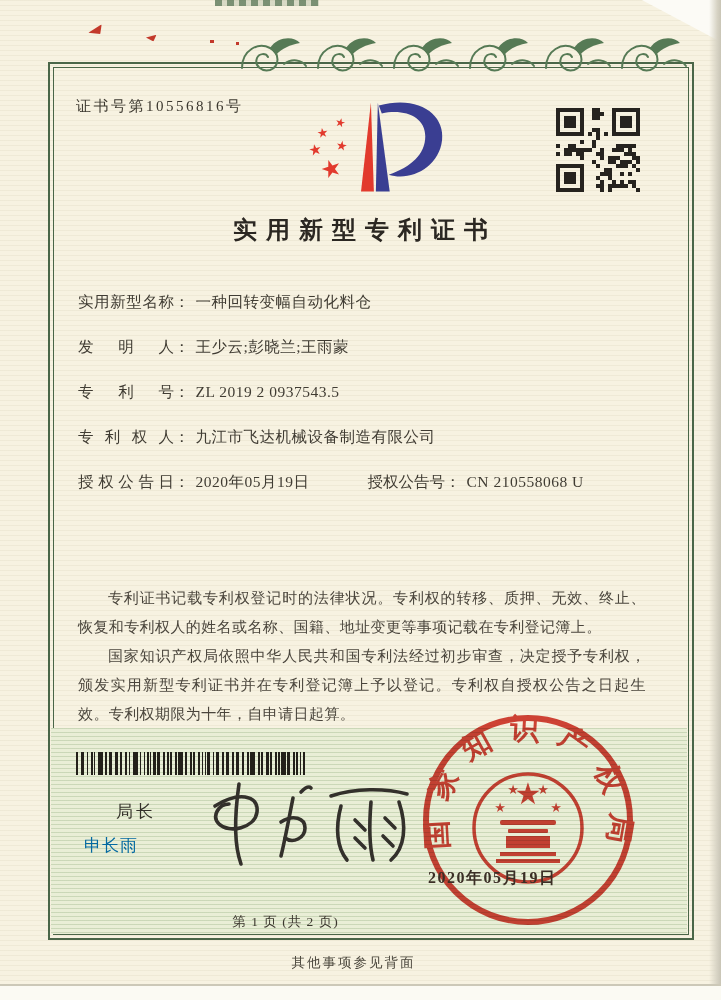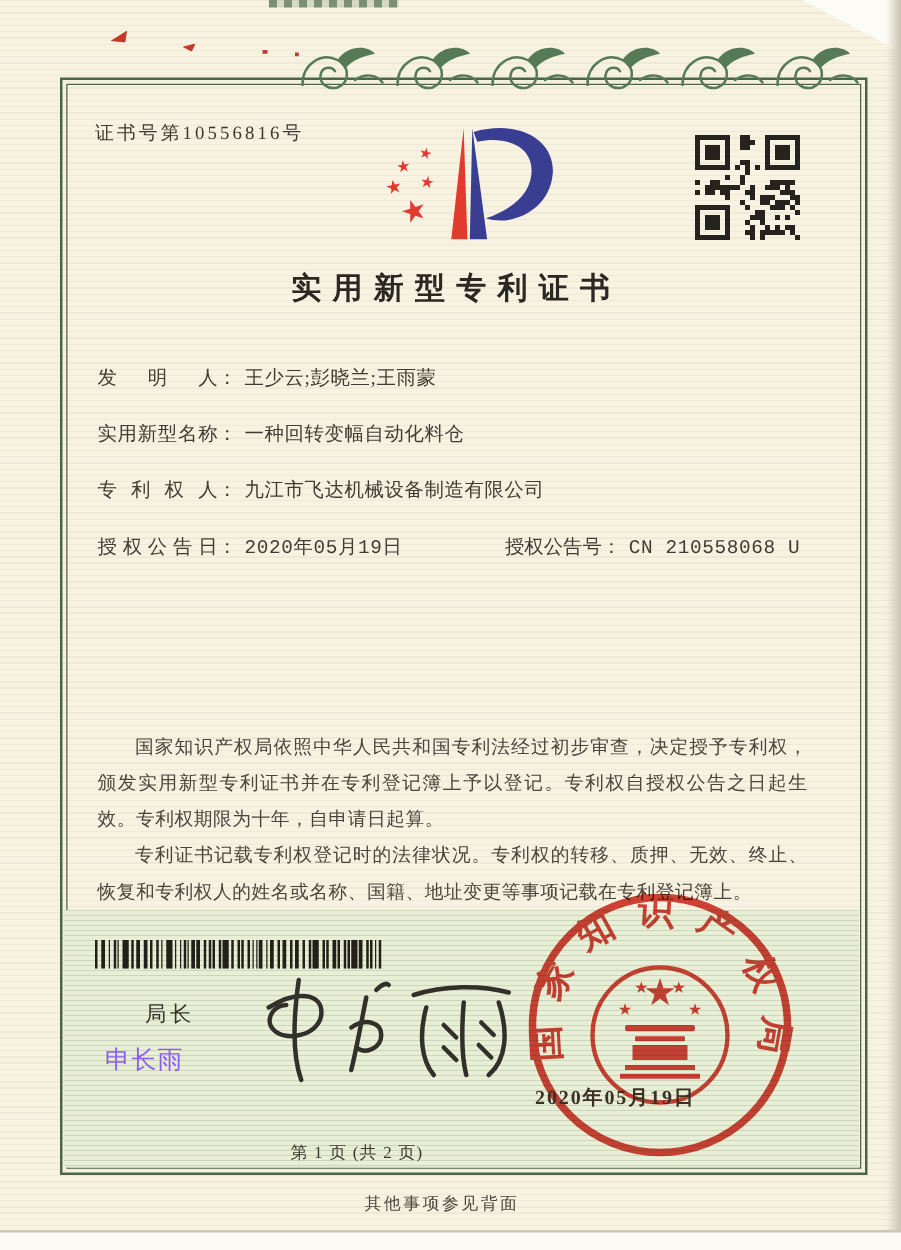--- a/index.html
+++ b/index.html
@@ -44,30 +44,30 @@
   .qr{position:absolute;left:556px;top:108px;z-index:2;}
 
   .title{position:absolute;left:0;top:214px;width:721px;text-align:center;z-index:2;
     font-size:24px;font-weight:bold;letter-spacing:9px;text-indent:9px;color:#2b2722;}
 
   .fields{position:absolute;left:78px;top:292px;width:575px;z-index:2;font-size:15.5px;color:#403c33;}
   .f-row{height:24px;margin-bottom:21px;white-space:nowrap;}
   .f-label{display:inline-block;width:96px;text-align:justify;text-align-last:justify;}
   .f-colon{display:inline-block;}
   .f-value{margin-left:6px;letter-spacing:.5px;}
-  .grant-row{display:flex;font-family:Liberation Mono, monospace;}
-  .grant-right{margin-left:82px;}
+  .grant-row{display:flex;}
+  .grant-right{margin-left:58px;}
 
   .paragraphs{position:absolute;left:78px;top:584px;width:568px;z-index:2;
     font-size:15px;line-height:29px;color:#4a453c;letter-spacing:.4px;text-align:justify;}
   .paragraphs p{margin:0;text-indent:2em;}
 
   .barcode{position:absolute;left:76px;top:752px;z-index:2;}
   .commissioner-title{position:absolute;left:84px;top:800px;z-index:2;font-size:17px;letter-spacing:3px;color:#33302a;margin-left:32px;}
-  .commissioner-name{position:absolute;left:84px;top:834px;z-index:2;font-size:20px;letter-spacing:1px;color:#8b5cf6;text-align:center;}
+  .commissioner-name{position:absolute;left:84px;top:834px;z-index:2;font-size:17px;letter-spacing:1px;color:#0369a1;text-align:center;}
   .signature{position:absolute;left:185px;top:768px;z-index:2;}
 
   .seal{position:absolute;left:416px;top:708px;z-index:3;mix-blend-mode:multiply;opacity:.93;}
   .seal-date{position:absolute;left:428px;top:868px;z-index:4;font-size:16px;font-weight:bold;
     letter-spacing:1.5px;color:#3b2f26;}
 
   .page-info{position:absolute;left:0;top:913px;width:571px;text-align:center;z-index:2;
     font-size:13.5px;color:#3c382f;letter-spacing:1px;}
   .back-note{position:absolute;left:0;top:954px;width:707px;text-align:center;z-index:2;
     font-size:13.5px;color:#4a463c;letter-spacing:2px;}
@@ -311,32 +311,33 @@
     <rect x="20" y="80" width="4" height="4" fill="#26231f"></rect>
     <rect x="24" y="80" width="4" height="4" fill="#26231f"></rect>
     <rect x="44" y="80" width="4" height="4" fill="#26231f"></rect>
     <rect x="52" y="80" width="4" height="4" fill="#26231f"></rect>
     <rect x="80" y="80" width="4" height="4" fill="#26231f"></rect>
   </svg>
 
 <div class="title">实用新型专利证书</div>
 
 <div class="fields">
+  <div class="f-row"><span class="f-label">实用新型名称</span><span class="f-colon">：</span><span class="f-value">一种回转变幅自动化料仓</span></div>
   <div class="f-row"><span class="f-label">发明人</span><span class="f-colon">：</span><span class="f-value">王少云;彭晓兰;王雨蒙</span></div>
-  <div class="f-row"><span class="f-label">实用新型名称</span><span class="f-colon">：</span><span class="f-value">一种回转变幅自动化料仓</span></div>
+  <div class="f-row"><span class="f-label">专利号</span><span class="f-colon">：</span><span class="f-value">ZL 2019 2 0937543.5</span></div>
   <div class="f-row"><span class="f-label">专利权人</span><span class="f-colon">：</span><span class="f-value">九江市飞达机械设备制造有限公司</span></div>
   <div class="f-row grant-row">
     <span><span class="f-label">授权公告日</span><span class="f-colon">：</span><span class="f-value">2020年05月19日</span></span>
     <span class="grant-right"><span>授权公告号</span><span class="f-colon">：</span><span class="f-value">CN 210558068 U</span></span>
   </div>
 </div>
 
 <div class="paragraphs">
+  <p>专利证书记载专利权登记时的法律状况。专利权的转移、质押、无效、终止、恢复和专利权人的姓名或名称、国籍、地址变更等事项记载在专利登记簿上。</p>
   <p>国家知识产权局依照中华人民共和国专利法经过初步审查，决定授予专利权，颁发实用新型专利证书并在专利登记簿上予以登记。专利权自授权公告之日起生效。专利权期限为十年，自申请日起算。</p>
-  <p>专利证书记载专利权登记时的法律状况。专利权的转移、质押、无效、终止、恢复和专利权人的姓名或名称、国籍、地址变更等事项记载在专利登记簿上。</p>
 </div>
 
 <svg class="barcode" id="barcode-svg" width="232" height="23" viewBox="0 0 232 23">
     <rect x="0" y="0" width="2" height="23" fill="#232019"></rect>
     <rect x="5" y="0" width="3" height="23" fill="#232019"></rect>
     <rect x="11" y="0" width="1" height="23" fill="#232019"></rect>
     <rect x="15" y="0" width="2" height="23" fill="#232019"></rect>
     <rect x="18" y="0" width="1" height="23" fill="#232019"></rect>
     <rect x="22" y="0" width="5" height="23" fill="#232019"></rect>
     <rect x="29" y="0" width="2" height="23" fill="#232019"></rect>

